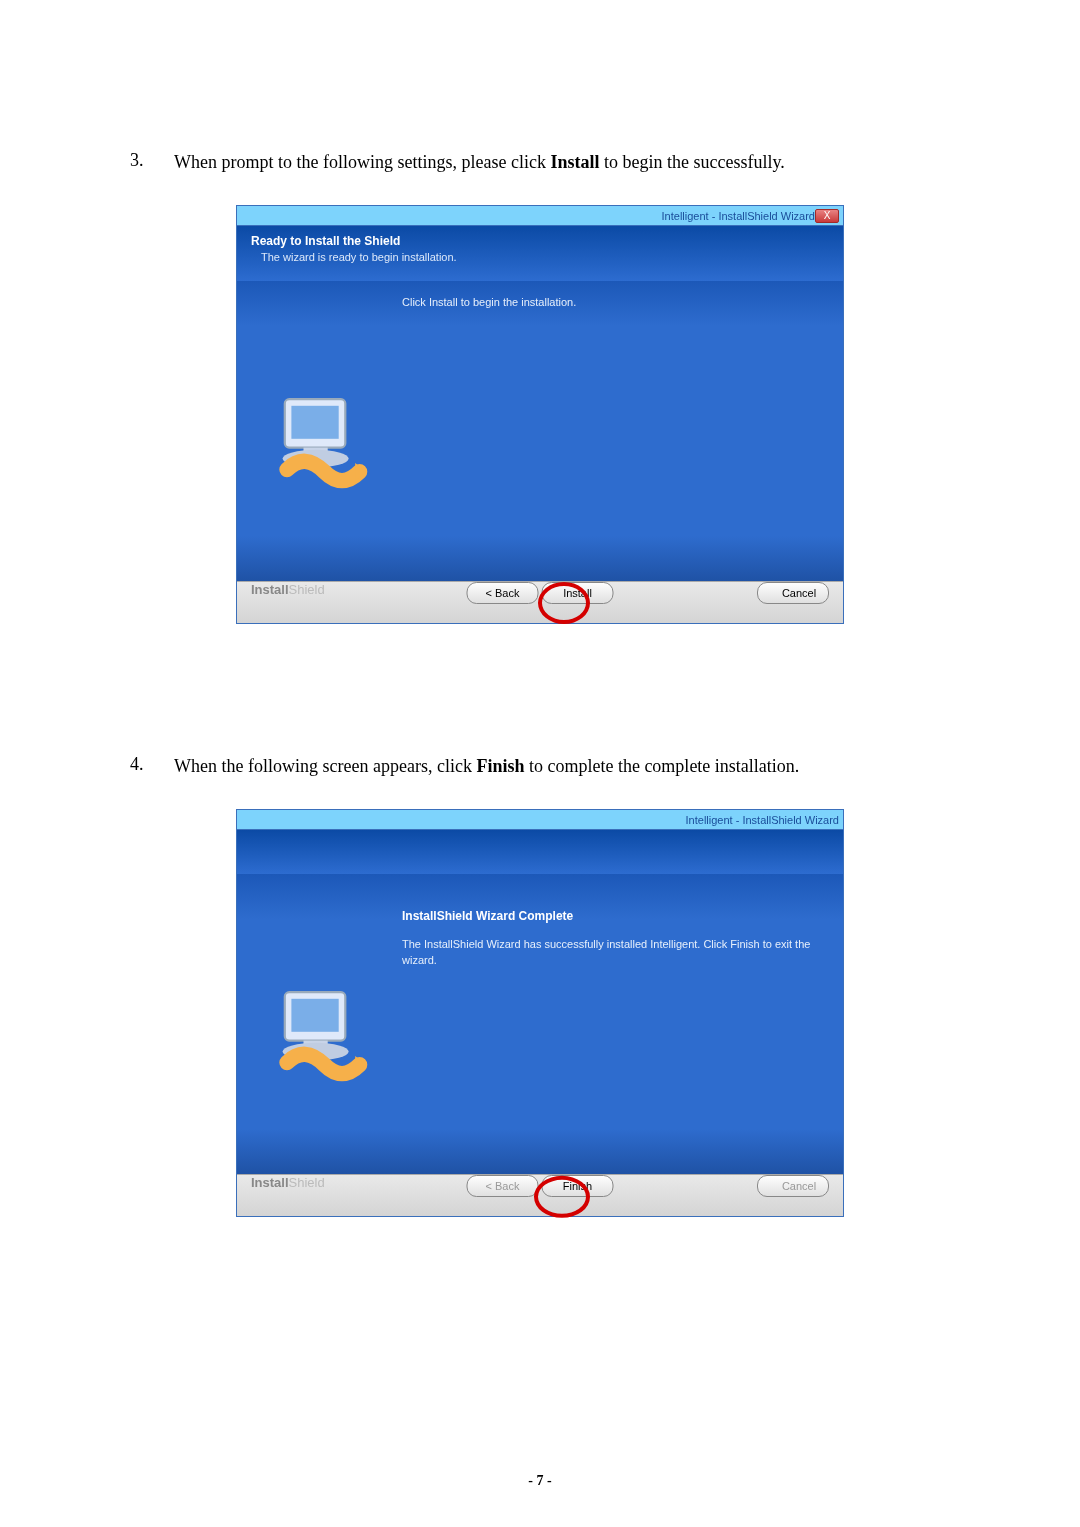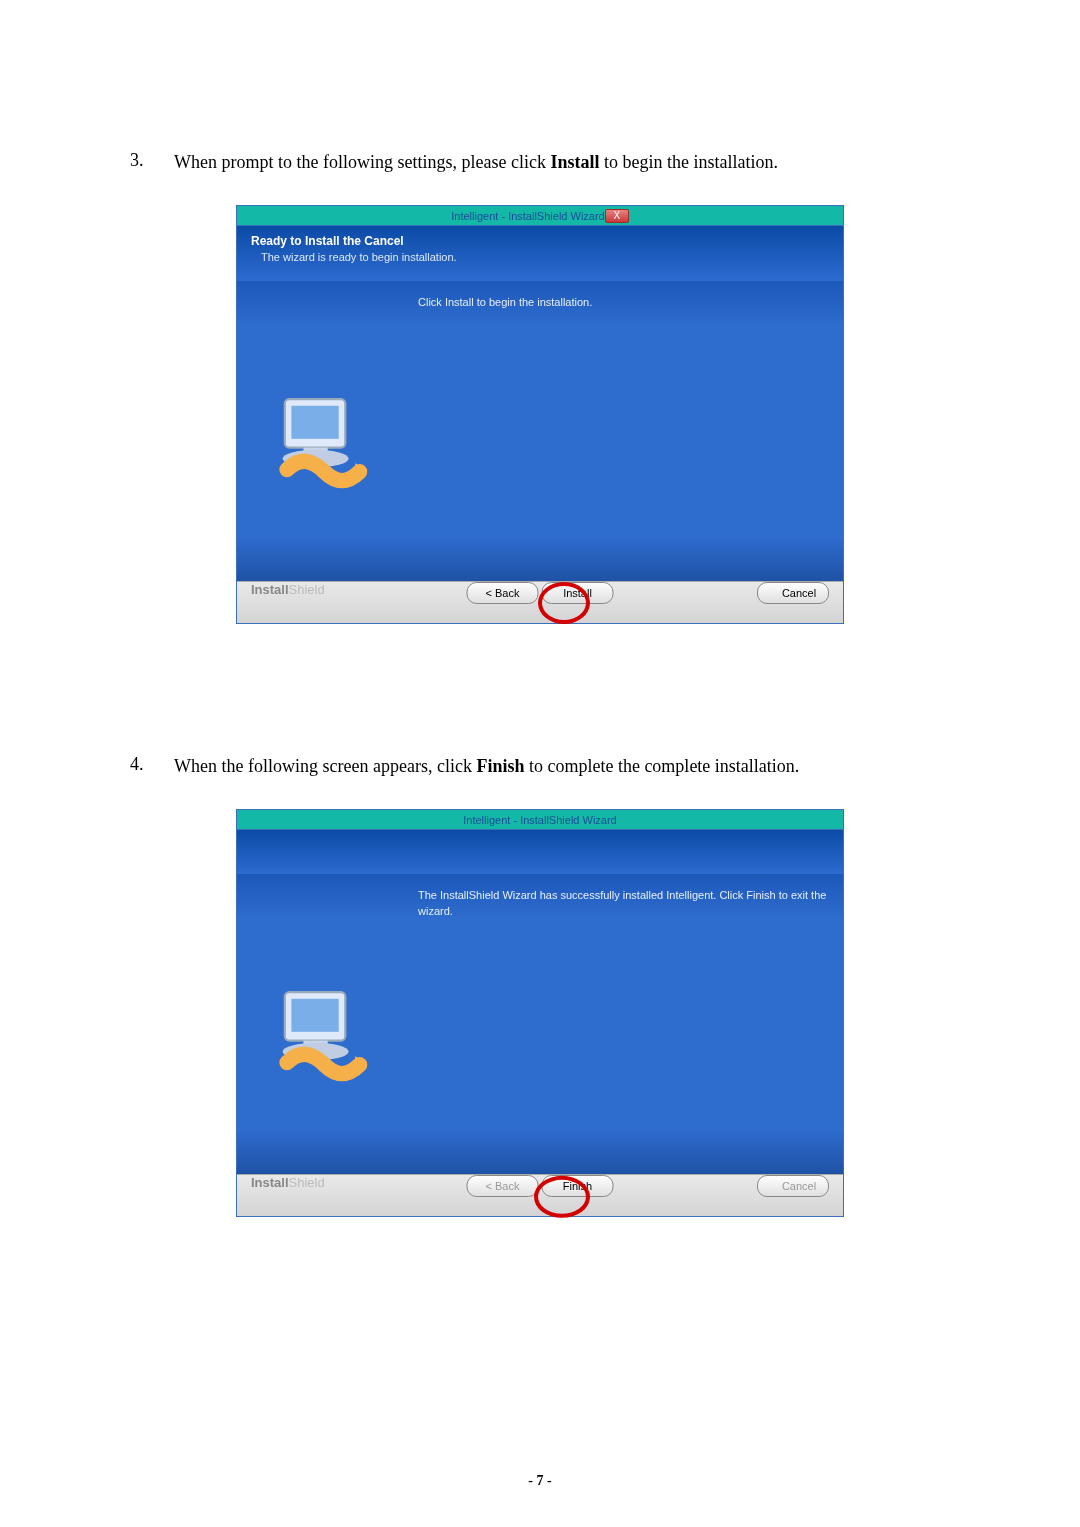--- a/index.html
+++ b/index.html
@@ -33,26 +33,26 @@
       justify-content: center;
       margin-bottom: 130px;
     }
     .dialog {
       width: 608px;
       border: 1px solid #3a6fbb;
       background: #fff;
       position: relative;
     }
     .dialog-titlebar {
-      background: #14b8a6;
+      background: #7dd3fc;
       border-bottom: 1px solid #3a6fbb;
       height: 20px;
       display: flex;
       align-items: center;
-      justify-content: center;
+      justify-content: flex-end;
       padding: 0 4px;
       font-family: "Segoe UI", Tahoma, sans-serif;
       font-size: 11px;
       color: #1a4d9a;
     }
     .dialog-titlebar-title {
       color: #1a4d9a;
     }
     .close-btn {
       width: 24px;
@@ -102,21 +102,21 @@
       height: 110px;
     }
     .dialog-main {
       flex: 1;
       padding: 14px 16px 0 0;
       color: #e6effb;
       font-family: Tahoma, "Segoe UI", sans-serif;
       font-size: 11px;
       line-height: 1.4;
     }
-    .dialog-main p { margin-bottom: 12px; margin-left: 16px; }
+    .dialog-main p { margin-bottom: 12px; }
     .dialog-main-title {
       font-weight: bold;
       color: #fff;
       font-size: 12px;
       margin-top: 20px;
     }
     .dialog-footer {
       background: linear-gradient(#e9e9e9, #d4d4d4);
       height: 42px;
       display: flex;
@@ -183,32 +183,32 @@
     }
   </style>
 </head>
 <body>
 
 <div class="page">
 
   <div class="step">
     <div class="step-number">3.</div>
     <div class="step-text">
-      <span>When prompt to the following settings, please click </span><b>Install</b><span> to begin the installation.</span>
+      <span>When prompt to the following settings, please click </span><b>Install</b><span> to begin the successfully.</span>
     </div>
   </div>
 
   <div class="dialog-wrap">
     <div class="dialog first">
       <div class="dialog-titlebar">
         <span class="dialog-titlebar-title">Intelligent - InstallShield Wizard</span>
         <div class="close-btn">X</div>
       </div>
       <div class="dialog-header">
-        <div class="dialog-header-title">Ready to Install the Cancel</div>
+        <div class="dialog-header-title">Ready to Install the Shield</div>
         <div class="dialog-header-sub">The wizard is ready to begin installation.</div>
       </div>
       <div class="dialog-body">
         <div class="dialog-side">
           <svg class="computer-icon" viewBox="0 0 100 100">
             <rect x="18" y="12" width="55" height="44" rx="4" fill="#dfe9fa" stroke="#9ab" stroke-width="2"></rect>
             <rect x="24" y="18" width="43" height="30" fill="#7aaee8"></rect>
             <rect x="35" y="56" width="22" height="6" fill="#c8d4e8"></rect>
             <ellipse cx="46" cy="66" rx="30" ry="8" fill="#c0cde2"></ellipse>
             <path d="M 20 76 Q 36 60 54 78 Q 70 94 86 78" stroke="#f6b04a" stroke-width="14" fill="none" stroke-linecap="round"></path>
@@ -251,20 +251,21 @@
           <svg class="computer-icon" viewBox="0 0 100 100">
             <rect x="18" y="12" width="55" height="44" rx="4" fill="#dfe9fa" stroke="#9ab" stroke-width="2"></rect>
             <rect x="24" y="18" width="43" height="30" fill="#7aaee8"></rect>
             <rect x="35" y="56" width="22" height="6" fill="#c8d4e8"></rect>
             <ellipse cx="46" cy="66" rx="30" ry="8" fill="#c0cde2"></ellipse>
             <path d="M 20 76 Q 36 60 54 78 Q 70 94 86 78" stroke="#f6b04a" stroke-width="14" fill="none" stroke-linecap="round"></path>
             <path d="M 82 70 L 92 78 L 82 86 Z" fill="#f6b04a"></path>
           </svg>
         </div>
         <div class="dialog-main">
+          <p class="dialog-main-title">InstallShield Wizard Complete</p>
           <p>The InstallShield Wizard has successfully installed Intelligent.  Click Finish to exit the wizard.</p>
         </div>
       </div>
       <div class="dialog-footer">
         <div class="brand">
           <span>Install</span><span class="shield">Shield</span>
         </div>
         <div class="footer-buttons">
           <button class="btn disabled">&lt; Back</button>
           <button class="btn">Finish</button>

